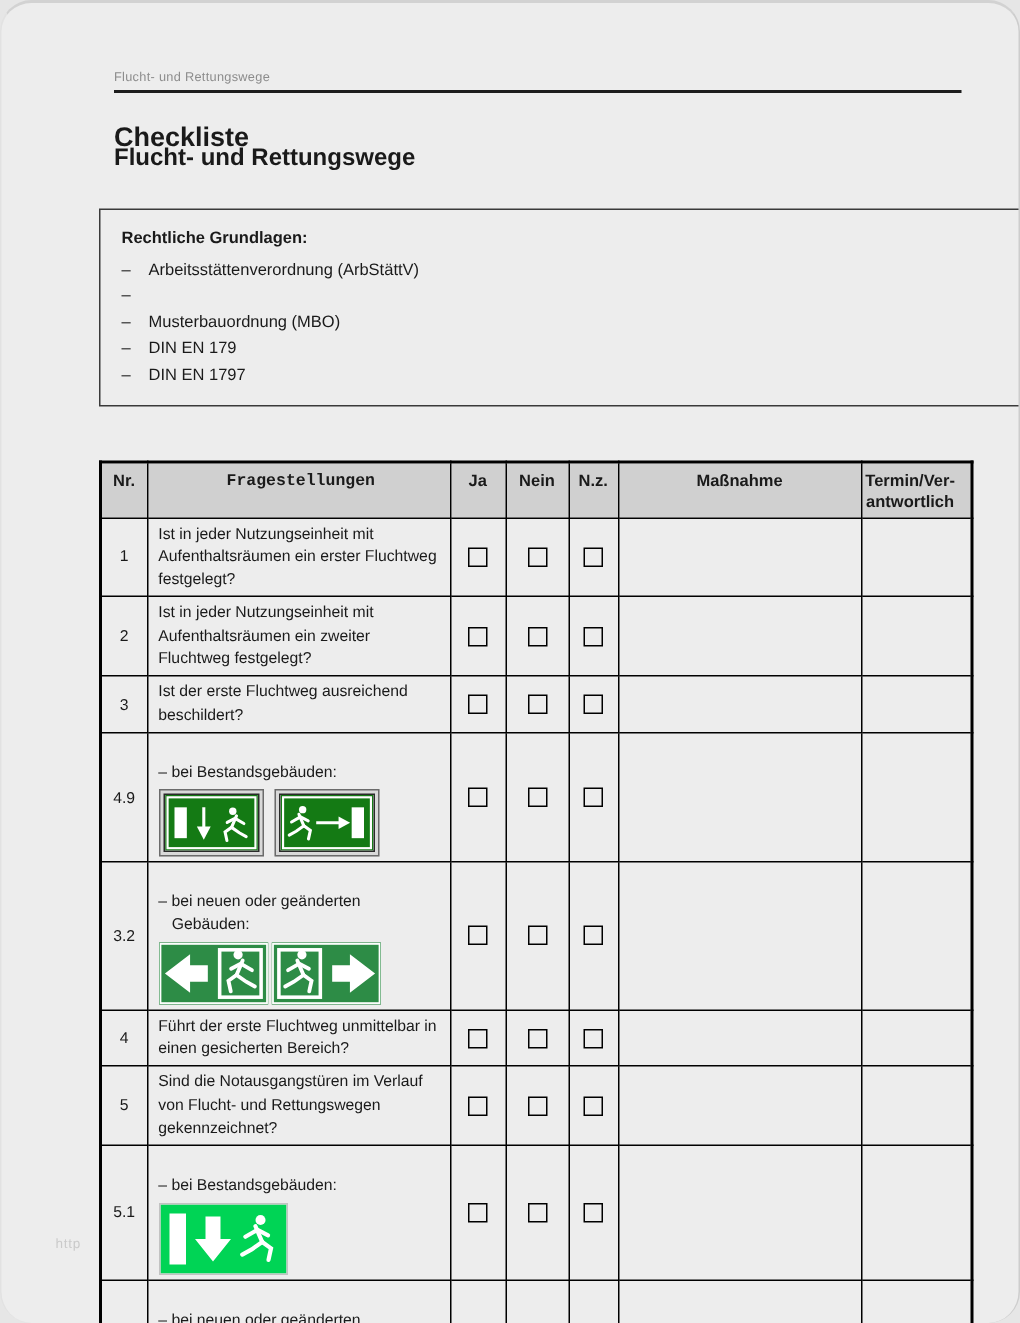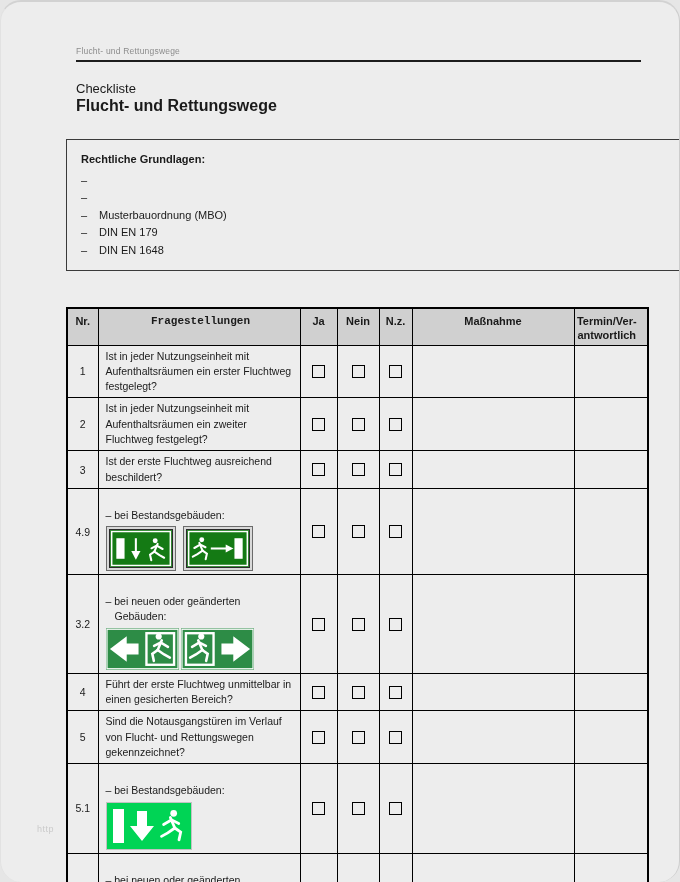--- a/index.html
+++ b/index.html
@@ -12,21 +12,21 @@
   }
   .running-header{
     position:absolute;left:75px;top:44px;width:565px;
     border-bottom:2px solid #1d1d1d;padding-bottom:4px;
     font-size:8.5px;color:#8c8c8c;letter-spacing:.2px;
   }
   .watermark{
     position:absolute;left:36px;top:822px;font-size:9px;
     color:rgba(110,110,110,.28);letter-spacing:.5px;
   }
-  .title1{position:absolute;left:75px;top:79px;font-size:13px;font-weight:normal;}
+  .title1{position:absolute;left:75px;top:79px;font-size:18px;font-weight:bold;}
   .title2{position:absolute;left:75px;top:95px;font-size:16px;font-weight:bold;}
   .legal-box{
     position:absolute;left:65px;top:137px;width:649px;height:132px;
     border:1.5px solid #3a3a3a;box-sizing:border-box;padding:13px 12px 0 14px;
   }
   .legal-title{font-size:11px;font-weight:bold;margin-bottom:7px;}
   .legal-item{display:flex;font-size:11px;line-height:17.4px;}
   .legal-item .dash{width:18px;flex:none;}
   table.check{
     position:absolute;left:65px;top:305px;width:581px;
@@ -69,35 +69,36 @@
   <div class="watermark">http</div>
 
   <div class="title1">Checkliste</div>
   <div class="title2">Flucht- und Rettungswege</div>
 
   <div class="legal-box">
     <div class="legal-title">Rechtliche Grundlagen:</div>
     <div id="legal-items">
         <div class="legal-item">
           <span class="dash">–</span>
+          <span>Arbeitsstättenverordnung (ArbStättV)</span>
         </div>
         <div class="legal-item">
           <span class="dash">–</span>
         </div>
         <div class="legal-item">
           <span class="dash">–</span>
           <span>Musterbauordnung (MBO)</span>
         </div>
         <div class="legal-item">
           <span class="dash">–</span>
           <span>DIN EN 179</span>
         </div>
         <div class="legal-item">
           <span class="dash">–</span>
-          <span>DIN EN 1648</span>
+          <span>DIN EN 1797</span>
         </div>
       </div>
   </div>
 
   <table class="check">
     <colgroup>
       <col style="width:31px">
         <col style="width:202px">
         <col style="width:37px">
       <col style="width:42px">

